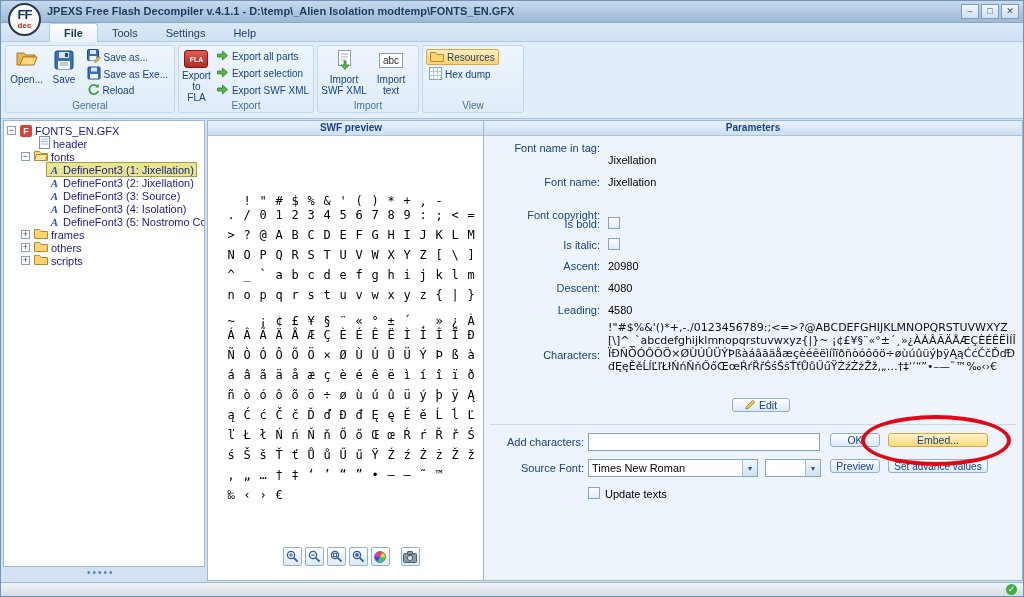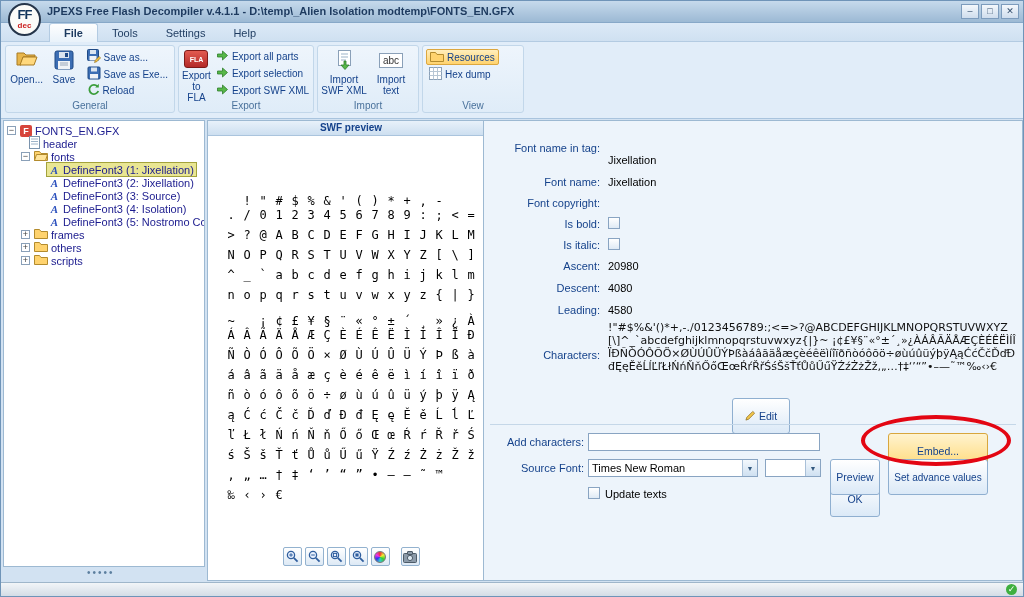--- a/index.html
+++ b/index.html
@@ -55,21 +55,21 @@
   .gcell { display:inline-block; width:16px; height:20px; line-height:20px; text-align:center; font-family:"DejaVu Sans Mono", monospace; font-size:12px; color:#000; }
   .ptoolbar { position:absolute; bottom:14px; width:100%; display:flex; justify-content:center; gap:3px; }
   .pbtn { width:19px; height:19px; border:1px solid #93b2cf; border-radius:2px; background:linear-gradient(#ffffff,#dde9f5); display:flex; align-items:center; justify-content:center; }
 
   
   .paramspanel { left:482px; width:540px; background:#edf4fb; }
   .plabel { position:absolute; left:8px; width:108px; text-align:right; font-size:11px; color:#15428b; }
   .pvalue { position:absolute; left:124px; font-size:11px; color:#000; }
   .checkbox { position:absolute; width:12px; height:12px; border:1px solid #89a4c2; background:linear-gradient(#ffffff,#dfeaf5); }
   .chars { position:absolute; left:124px; top:200px; width:408px; height:74px; font-size:11px; line-height:13px; color:#111; word-break:break-all; font-family:"DejaVu Sans", sans-serif; overflow:hidden; }
-  .btn { position:absolute; height:36px; background:linear-gradient(#ffffff,#dbe9f7); border:1px solid #8fafd0; border-radius:3px; color:#15428b; font-size:10.5px; font-family:"Liberation Sans", sans-serif; display:flex; align-items:center; justify-content:center; gap:3px; cursor:default; }
+  .btn { position:absolute; height:14px; background:linear-gradient(#ffffff,#dbe9f7); border:1px solid #8fafd0; border-radius:3px; color:#15428b; font-size:10.5px; font-family:"Liberation Sans", sans-serif; display:flex; align-items:center; justify-content:center; gap:3px; cursor:default; }
   .btn.orange { background:linear-gradient(#fff3cf,#ffd977); border-color:#d8a63d; }
   .sep { position:absolute; left:6px; right:6px; top:303px; border-top:1px solid #c5d7e8; }
   .tinput { position:absolute; height:18px; border:1px solid #89a4c2; background:#fff; font-size:11px; padding:0 3px; font-family:"Liberation Sans", sans-serif; }
   .dropdown { position:absolute; height:18px; background:#fff; border:1px solid #89a4c2; display:flex; }
   .dd-text { flex:1; font-size:11px; padding:2px 3px; overflow:hidden; white-space:nowrap; color:#000; }
   .dd-btn { width:15px; background:linear-gradient(#f3f8fd,#cfe0f1); border-left:1px solid #a9c0d8; display:flex; align-items:center; justify-content:center; font-size:7px; color:#33597f; }
 
   
   .red-ellipse { position:absolute; left:860px; top:414px; width:150px; height:51px; border:4px solid #e30613; border-radius:50%; z-index:40; pointer-events:none; }
   .splitdots { position:absolute; left:86px; top:566px; color:#5c7f9f; font-size:10px; letter-spacing:2px; }
@@ -246,21 +246,21 @@
   </div>
 
   <div class="panel treepanel">
       <div class="trow" style="padding-left: 3px;">
         <span class="texp box">−</span>
         <span class="tc">
           <span><span class="ti-flash">F</span></span>
           <span>FONTS_EN.GFX</span>
         </span>
       </div>
-      <div class="trow" style="padding-left: 11px;">
+      <div class="trow" style="padding-left: 21px;">
         <span class="texp none"></span>
         <span class="tc">
           <span><svg width="11" height="13" viewBox="0 0 11 13">
               <rect x="0.5" y="0.5" width="10" height="12" fill="#fff" stroke="#7a93ad"></rect>
               <line x1="2" y1="3" x2="9" y2="3" stroke="#9db3c8"></line>
               <line x1="2" y1="5.5" x2="9" y2="5.5" stroke="#9db3c8"></line>
               <line x1="2" y1="8" x2="9" y2="8" stroke="#9db3c8"></line>
             </svg></span>
           <span>header</span>
         </span>
@@ -398,28 +398,31 @@
           <svg width="14" height="12" viewBox="0 0 14 12">
             <rect x="0.5" y="2.5" width="13" height="9" rx="1" fill="#8b9aa9" stroke="#4d5b68"></rect>
             <rect x="4.5" y="0.5" width="5" height="3" rx="0.5" fill="#8b9aa9" stroke="#4d5b68"></rect>
             <circle cx="7" cy="7" r="2.6" fill="#dce8f2" stroke="#4d5b68"></circle>
           </svg>
         </span>
       </div>
   </div>
 
   <div class="panel paramspanel">
+    <div class="phead">
+      <span>Parameters</span>
+    </div>
 
     <span class="plabel" style="top:21px;">Font name in tag:</span>
     <span class="pvalue" style="top:33px;">Jixellation</span>
 
     <span class="plabel" style="top:55px;">Font name:</span>
     <span class="pvalue" style="top:55px;">Jixellation</span>
 
-    <span class="plabel" style="top:76px;">Font copyright:</span>
+    <span class="plabel" style="top:88px;">Font copyright:</span>
     <span class="pvalue" style="top:76px;"></span>
 
     <span class="plabel" style="top:97px;">Is bold:</span>
     <span class="checkbox" style="left:124px;top:96px;"></span>
 
     <span class="plabel" style="top:118px;">Is italic:</span>
     <span class="checkbox" style="left:124px;top:117px;"></span>
 
     <span class="plabel" style="top:139px;">Ascent:</span>
     <span class="pvalue" style="top:139px;">20980</span>
@@ -439,21 +442,21 @@
             <path d="M1 11l1-3 6.5-6.5 2 2L4 10z" fill="#f2c64b" stroke="#8c6b1f" stroke-width="0.8"></path>
           </svg>
       </span>
       <span>Edit</span>
     </div>
 
     <div class="sep"></div>
 
     <span class="plabel" style="top:315px;left:6px;width:94px;">Add characters:</span>
     <input class="tinput" style="left: 104px; top: 312px; width: 232px;" value="">
-    <div class="btn" style="left:346px;top:312px;width:50px;margin-top:48px;">
+    <div class="btn" style="left:346px;top:312px;width:50px;">
       <span>OK</span>
     </div>
     <div class="btn orange" style="left:404px;top:312px;width:100px;">
       <span>Embed...</span>
     </div>
 
     <span class="plabel" style="top:341px;left:6px;width:94px;">Source Font:</span>
     <div class="dropdown" style="left:104px;top:338px;width:170px;">
       <span class="dd-text">Times New Roman</span>
       <span class="dd-btn">▼</span>

